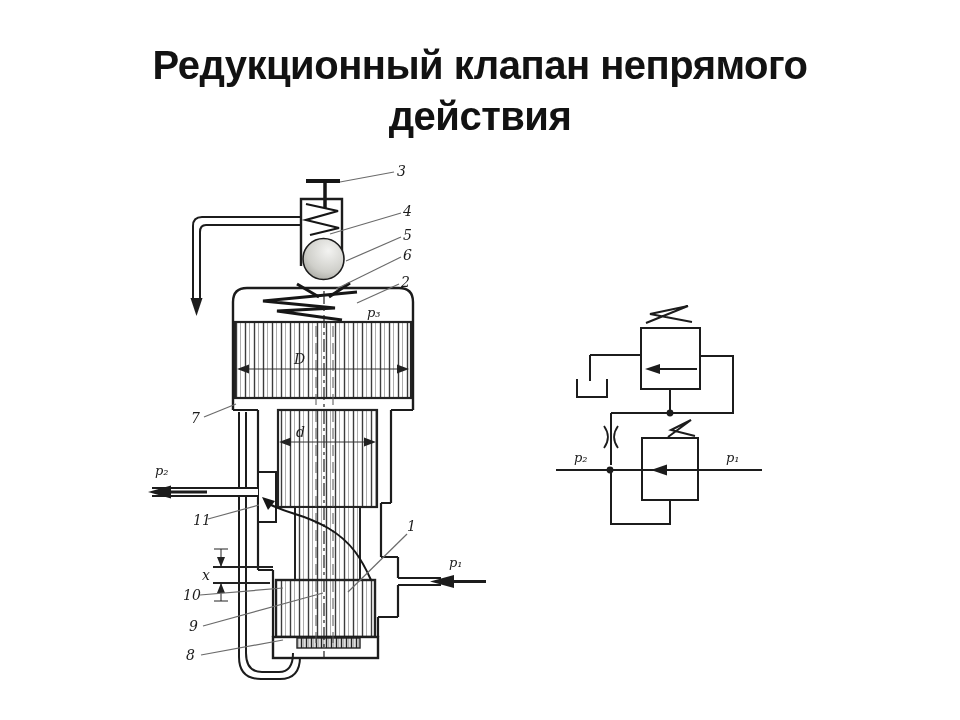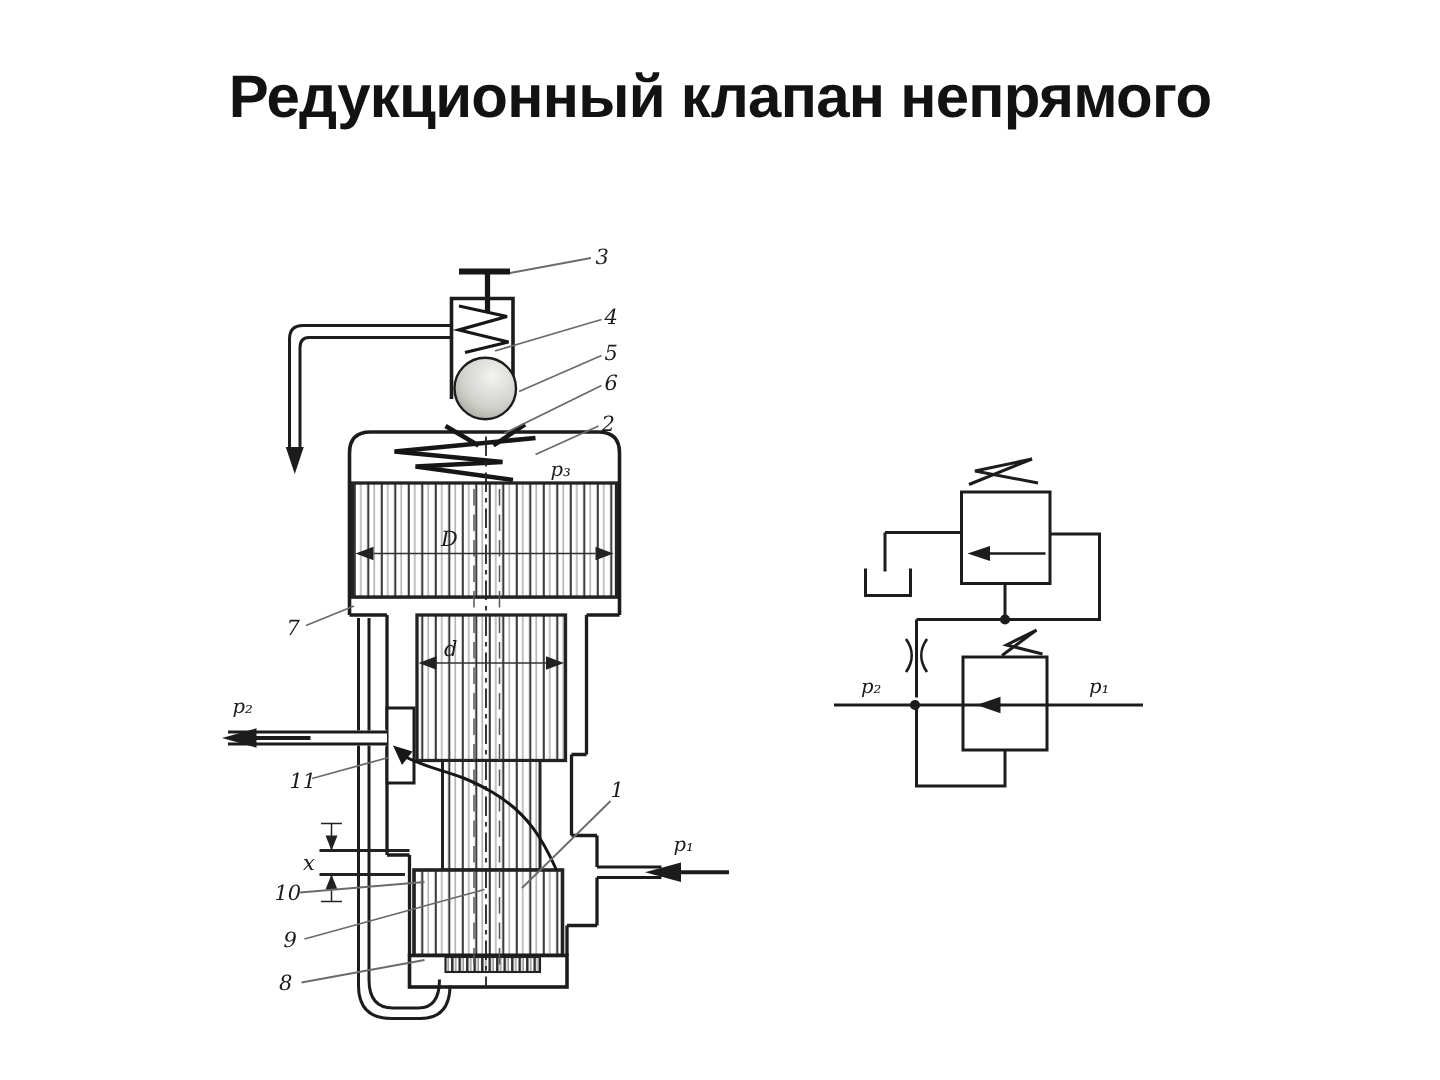--- a/index.html
+++ b/index.html
@@ -15,20 +15,21 @@
            font-size:14px;fill:#1c1c1c;}
   svg text.press{font-size:13px;}
 </style>
 </head>
 <body>
 
 <div class="slide">
 
   <h1 class="title">
     <span>Редукционный клапан непрямого</span>
+    <span>действия</span>
   </h1>
 
   <svg class="fig fig1" width="360" height="545" viewBox="140 160 360 545" xmlns="http://www.w3.org/2000/svg">
     <defs>
       <pattern id="hatch" patternUnits="userSpaceOnUse" width="9" height="12">
         <rect width="9" height="12" fill="#ffffff"></rect>
         <line x1="2.5" y1="0" x2="2.5" y2="12" stroke="#3c3c3c" stroke-width="1.4"></line>
         <line x1="6.5" y1="0" x2="6.5" y2="12" stroke="#999999" stroke-width="0.8"></line>
       </pattern>
       <pattern id="dense" patternUnits="userSpaceOnUse" width="5" height="10">

